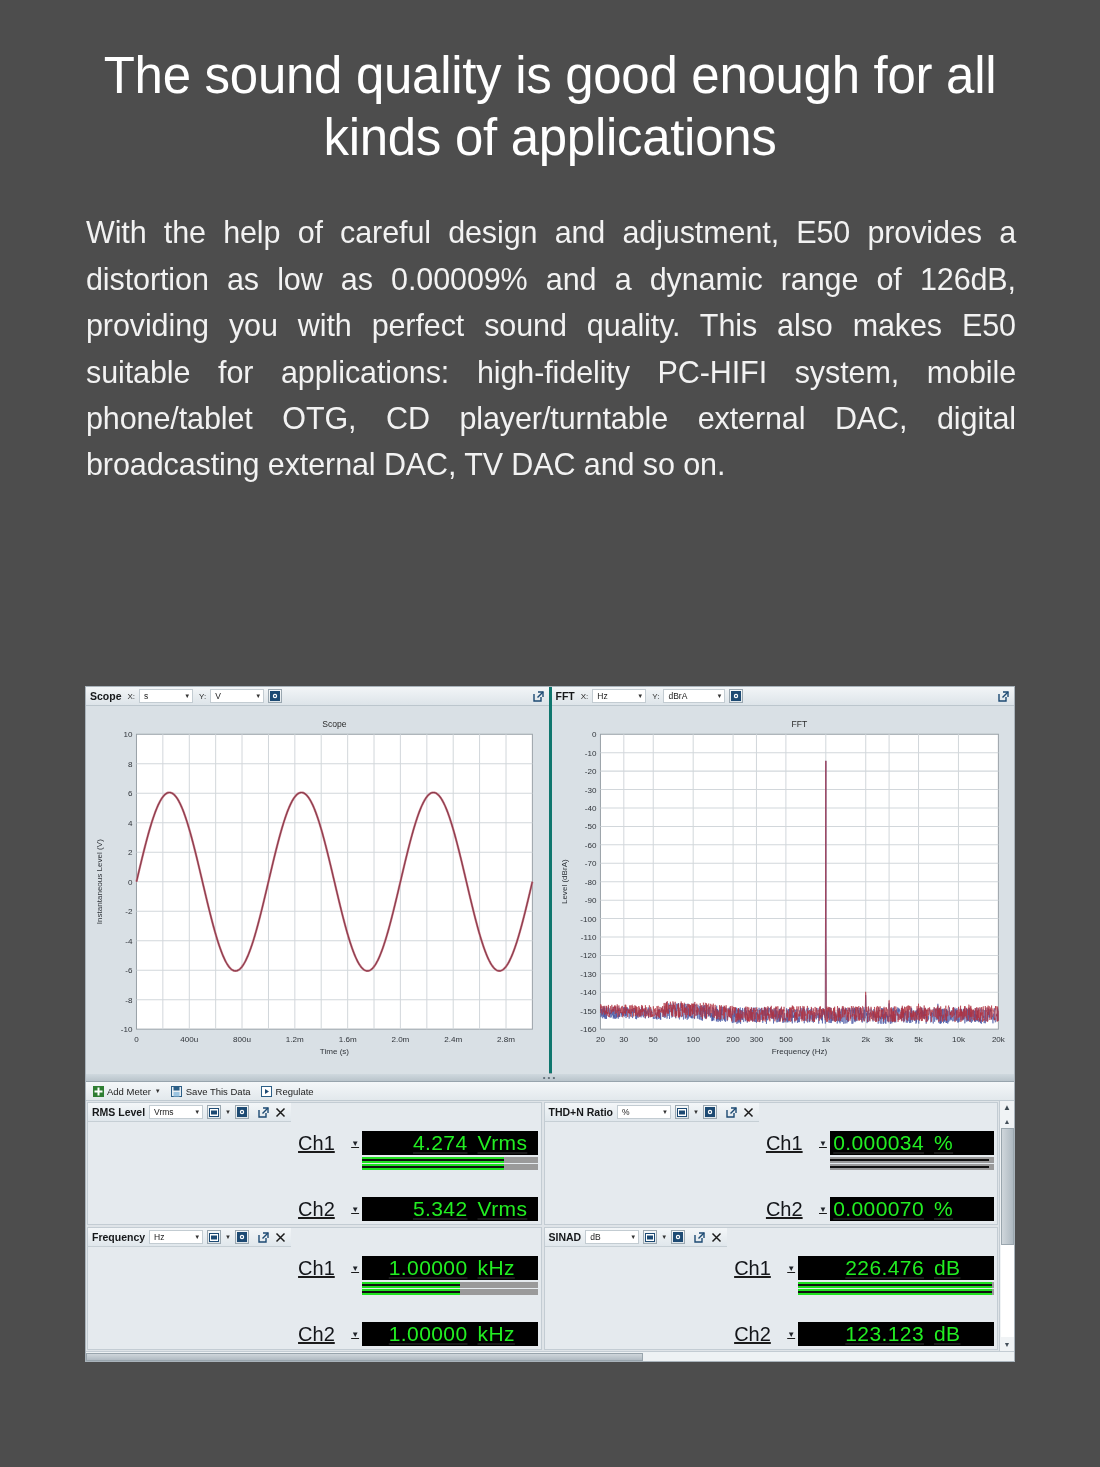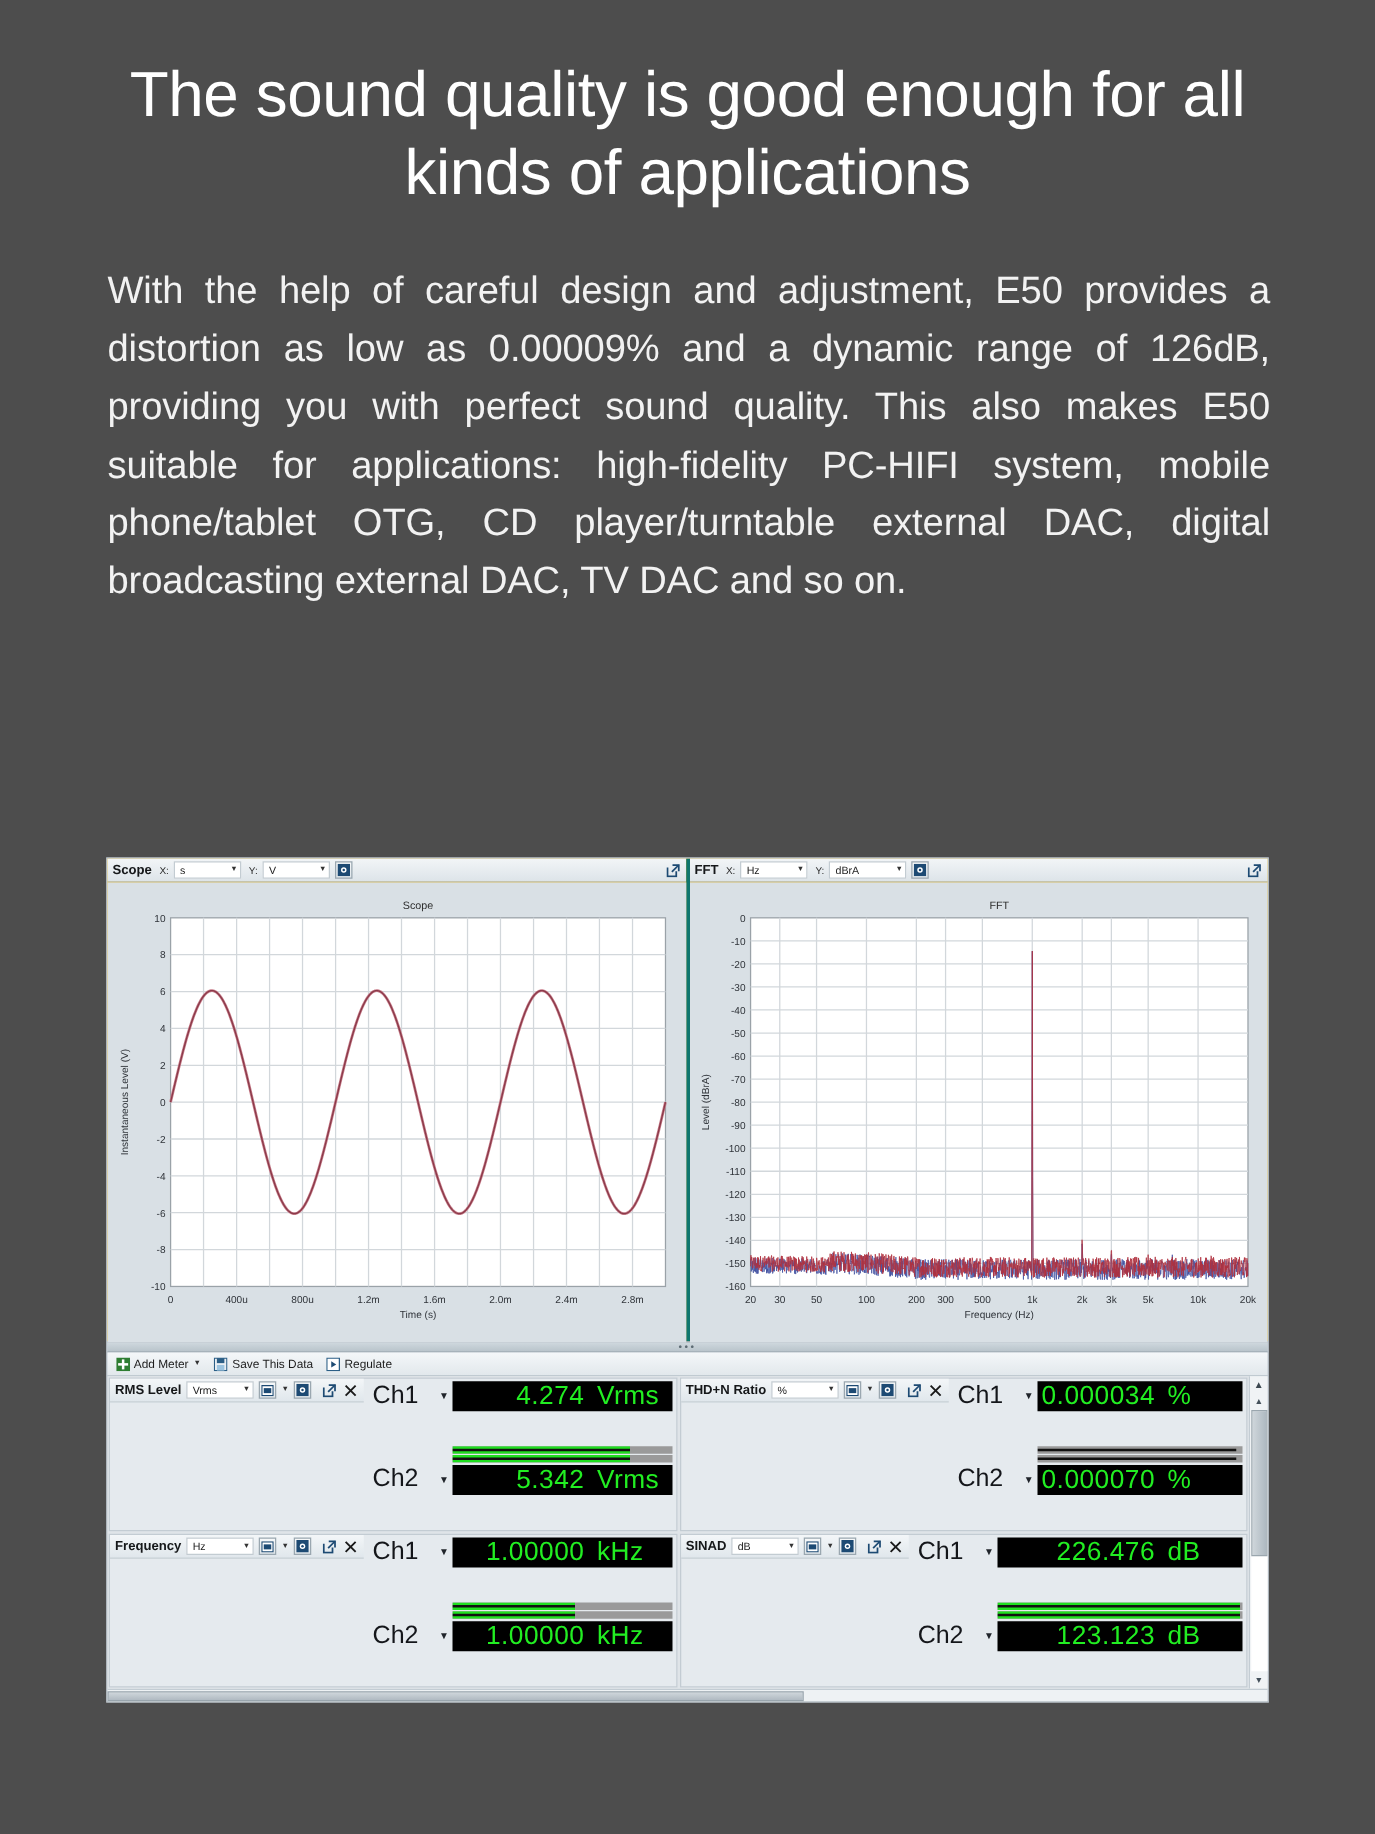--- a/index.html
+++ b/index.html
@@ -140,21 +140,21 @@
     min-width:0;
   }
   .meter-head {
     height:19px; flex:0 0 auto;
     background: linear-gradient(#f3f6f8,#e0e7ec);
     border-bottom:1px solid #c6cfd5;
     display:flex; align-items:center; gap:4px; padding:0 4px;
   }
   .meter-head .mtitle { font-weight:bold; font-size:10.5px; color:#16181a; white-space:nowrap;}
   .meter-body { flex:1 1 auto; display:flex; flex-direction:column; padding:2px 3px 3px 3px; min-height:0;}
-  .ch-row { flex:1 1 0; display:flex; align-items:flex-start; min-height:0; }
+  .ch-row { flex:1 1 0; display:flex; align-items:flex-end; min-height:0;text-decoration:underline; }
   .ch-label {
     width: 68px; flex:0 0 68px;
     display:flex; align-items:center; justify-content:space-between;
     font-size:20px; color:#14161a; padding-left:4px; padding-right:3px;
   }
   .ch-label .cc { font-size:8px; color:#20242a; }
   .readout {
     flex:1 1 auto; background:#000;
     display:flex; align-items:center; justify-content:flex-end;
     gap:10px; padding-right:8px; min-width:0;

